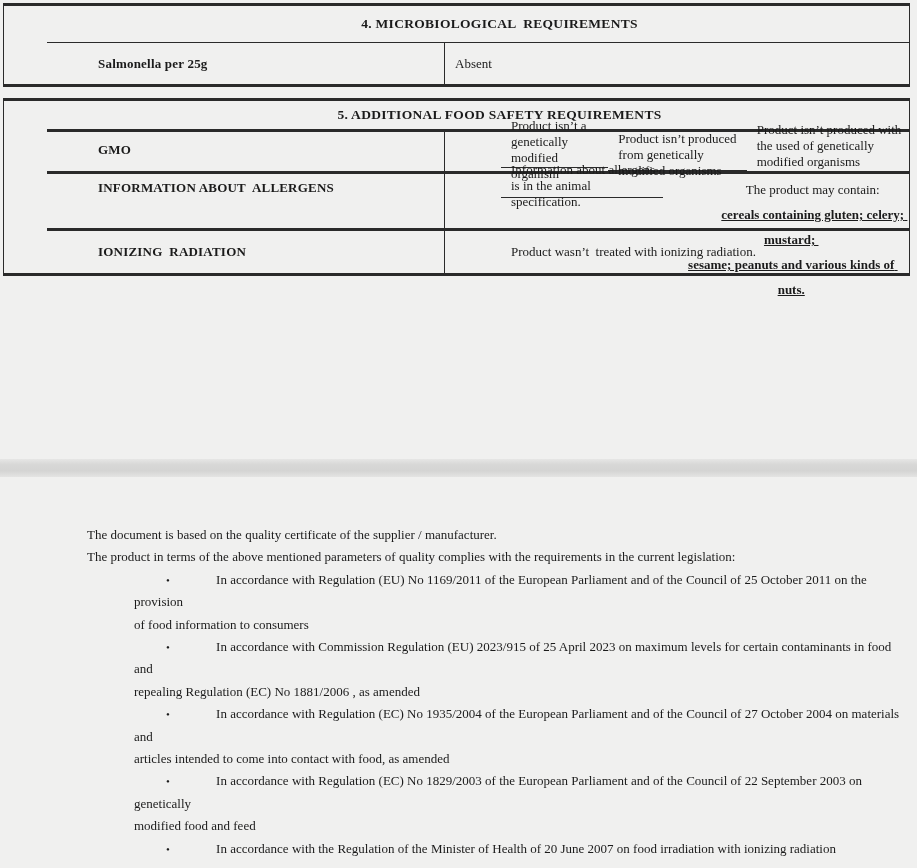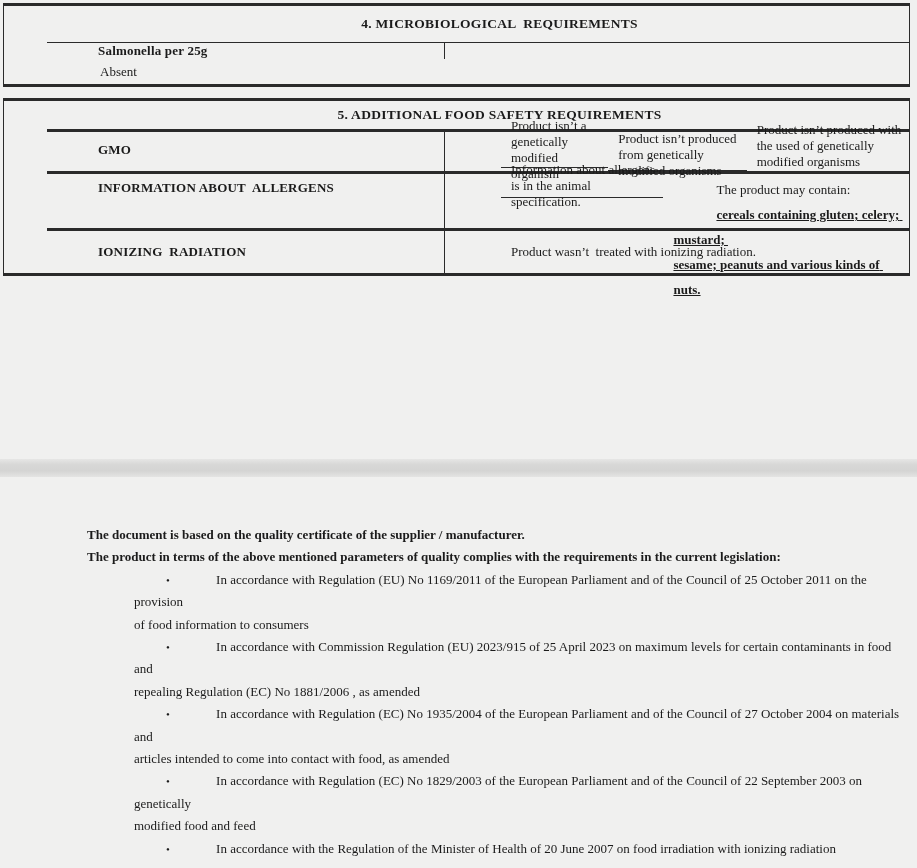--- a/index.html
+++ b/index.html
@@ -35,56 +35,56 @@
   #micro-table{ top:3px; }
   #micro-table .tbl-header{ height:37px; border-bottom:1px solid var(--line); }
   .t-row{ display:flex; }
   .t-label{
     width:355px; border-right:1px solid var(--line);
     font-weight:bold; font-size:13px; letter-spacing:.2px;
     padding-left:8px; white-space:pre-wrap;
   }
   .t-value{ flex:1; font-size:13px; padding-left:10px; white-space:pre-wrap; }
   .v-center{ display:flex; align-items:center; }
-  #micro-row{ height:41px;flex-direction:column; }
+  #micro-row{ height:41px; }
 
   #safety-table{ top:98px; }
   #safety-table .tbl-header{ height:31px; border-bottom:3px solid var(--line); }
   .block{ display:flex; border-bottom:3px solid var(--line);gap:13px; }
   .block:last-child{ border-bottom:none; }
   .block-label{
     width:355px; border-right:1px solid var(--line);
     font-weight:bold; font-size:13px; letter-spacing:.2px;
     padding:10px 6px 0 8px; white-space:pre-wrap;
   }
   .block-label.centered{ display:flex; align-items:center; padding-top:0; }
   .block-cells{ flex:1; display:flex; flex-direction:row; }
   .cell{
     border-bottom:1px solid var(--line);
     font-size:13px; padding-left:10px;
     display:flex; align-items:center; white-space:pre-wrap;
   }
   .block-cells .cell:last-child{ border-bottom:none; }
   .cell.h36{ height:36px; } .cell.h31{ height:31px;margin-top:8px; } .cell.h27{ height:27px; }
   .cell.h24{ height:24px; } .cell.h54{ height:54px; } .cell.h42{ height:42px; }
-  .cell.top{ align-items:flex-start; padding-top:3px; line-height:25px; display:block; }
+  .cell.top{ align-items:flex-start; padding-top:3px; line-height:25px; display:block;text-align:center; }
   .allergen-emphasis{ font-weight:bold; text-decoration:underline; white-space:pre-wrap; }
 
   
   .page-divider{
     position:absolute; left:0; top:459px; width:917px; height:18px;
     background:linear-gradient(180deg,#e6e6e5 0%,#d8d8d7 30%,#d4d4d3 65%,#e4e4e3 100%);
   }
 
   
   .legal{
     position:absolute; left:1px; top:524px; width:912px;
     font-size:13px; line-height:22.4px;
   }
-  .legal-intro{ font-weight:bold; white-space:pre-wrap; }
+  .legal-intro{ font-weight:normal; white-space:pre-wrap; }
   .bullet-item{ padding-left:47px; text-indent:-11px; }
   .bullet-glyph{ font-size:11px; }
   .bullet-text{ white-space:pre-wrap; }
 </style>
 </head>
 <body>
 
 <div class="tbl" id="micro-table">
   <div class="tbl-header">4. MICROBIOLOGICAL  REQUIREMENTS</div>
   <div class="t-row" id="micro-row">

